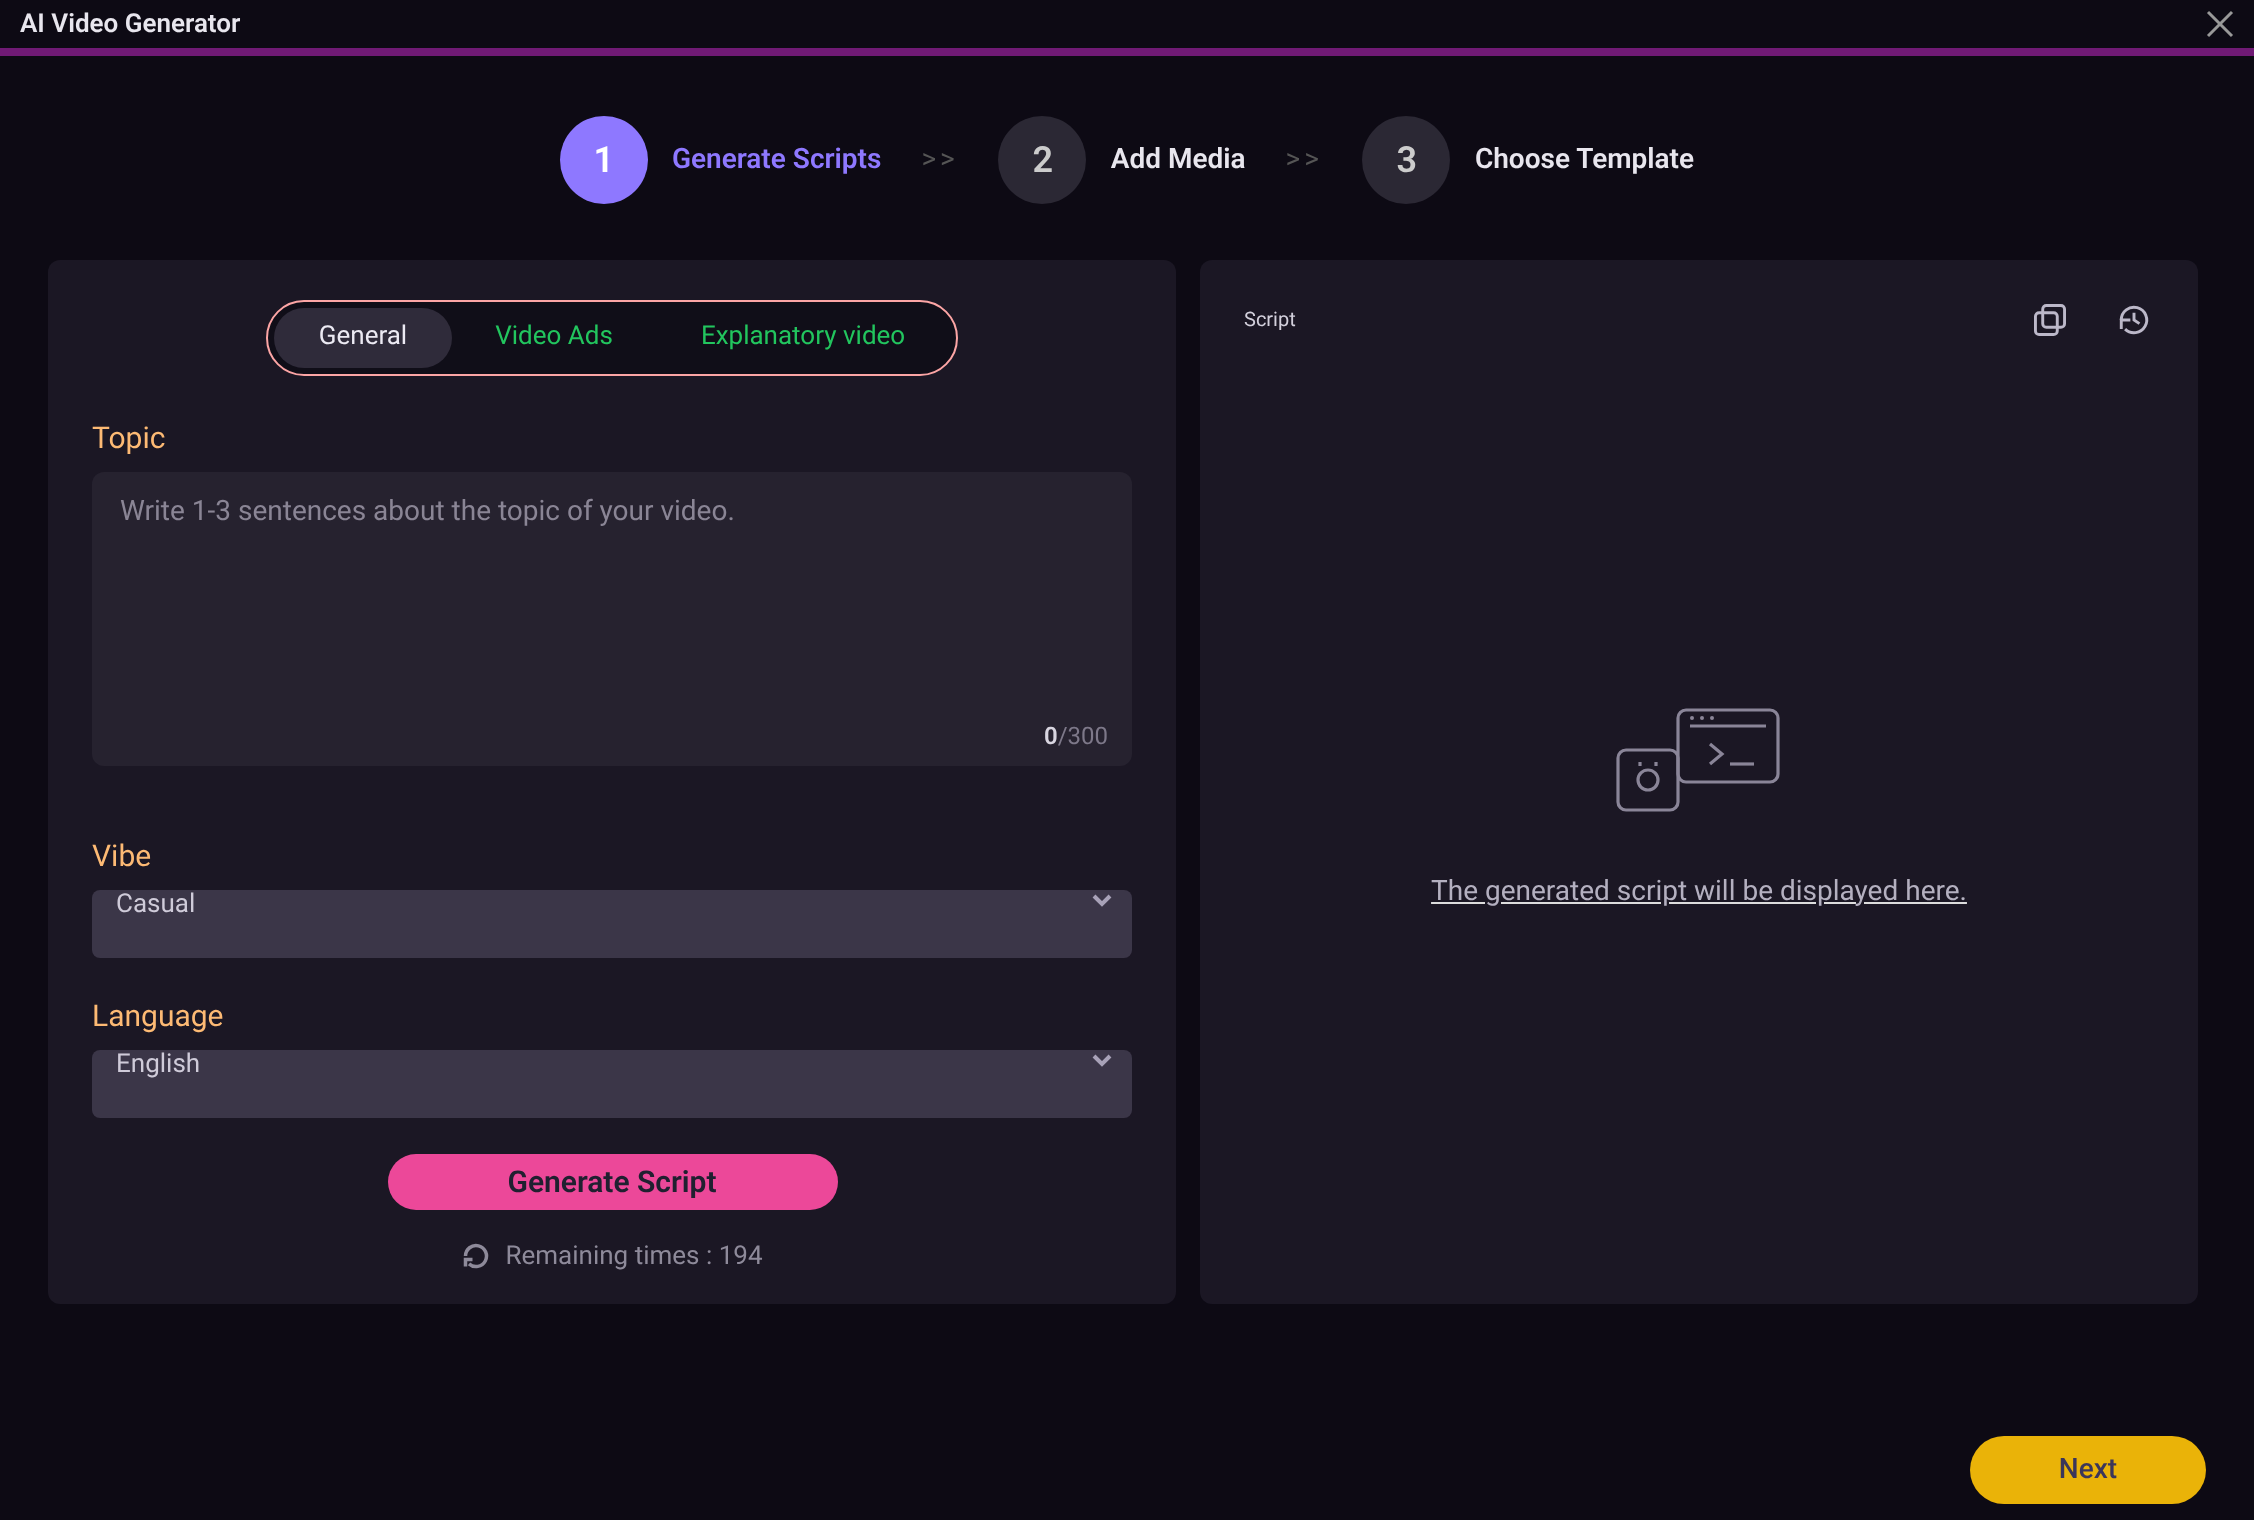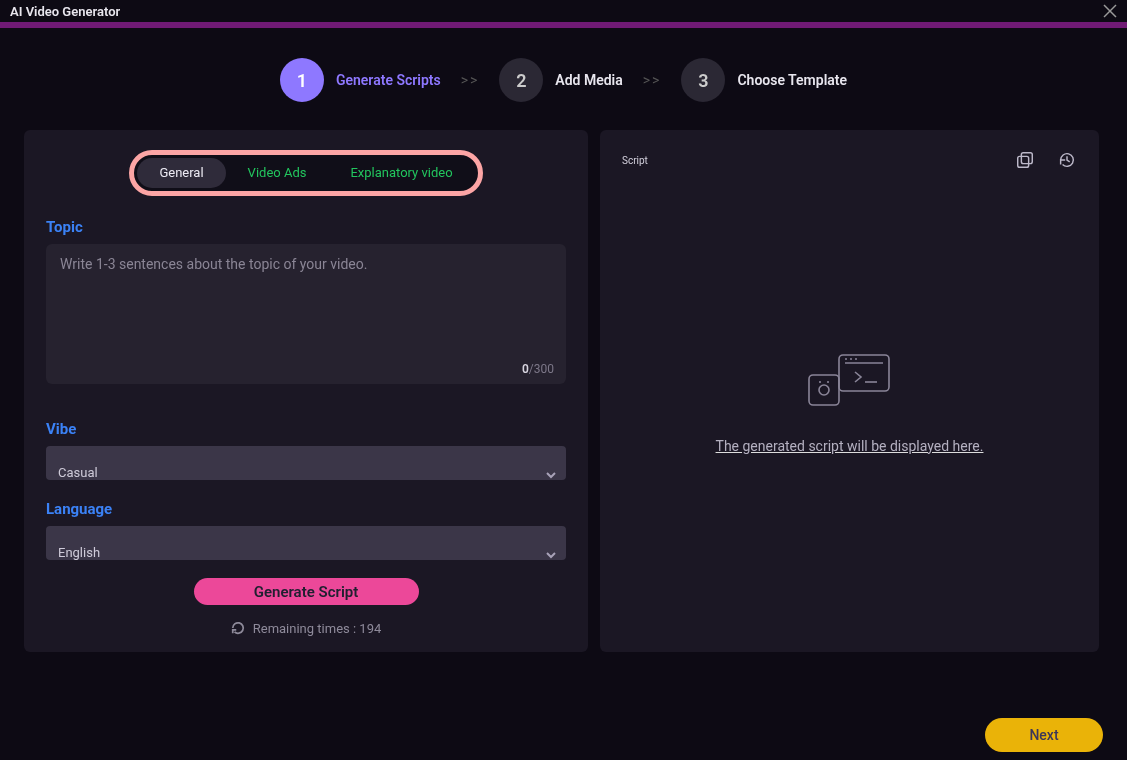--- a/index.html
+++ b/index.html
@@ -14,21 +14,21 @@
       background: #0d0a14;
       color: #ddd;
       overflow: hidden;
     }
     .titlebar {
       height: 28px;
       display: flex;
       align-items: center;
       justify-content: space-between;
       padding: 0 10px;
-      border-bottom: 6px solid #701a75;
+      border-bottom: 4px solid #701a75;
     }
     .titlebar .title {
       font-size: 13px;
       font-weight: 600;
       color: #e8e6ee;
     }
     .close-icon {
       width: 14px; height: 14px;
       stroke: #999;
       stroke-width: 1.5;
@@ -87,42 +87,42 @@
       border-radius: 6px;
       padding: 20px 22px 16px;
     }
     .panel-left { width: 564px; height: 522px; display:flex; flex-direction:column;}
     .panel-right { width: 499px; height: 522px; display:flex; flex-direction:column;}
     
     .seg {
       align-self: center;
       display: flex;
       background: #100e18;
-      border: 5px solid #fca5a5;
+      border: 1px solid #fca5a5;
       border-radius: 999px;
       padding: 3px;
       margin-bottom: 22px;
     }
     .seg-item {
       padding: 7px 22px 8px;
       font-size: 13px;
       color: #22c55e;
       border-radius: 999px;
       cursor: pointer;
       white-space: nowrap;
     }
     .seg-item.active {
       background: #2f2b3a;
       color: #eceaf3;
     }
     
     .field-label {
       font-size: 15px;
-      font-weight: 700;
-      color: #3b82f6;
+      font-weight: 400;
+      color: #fdba74;
       margin-bottom: 8px;
     }
     .topic-area {
       position: relative;
       width: 100%;
       height: 210px;
       background: #26222f;
       border-radius: 6px;
       margin-bottom: 36px;
     }
@@ -150,21 +150,21 @@
     
     .row {
       display: flex;
       gap: 20px;
       margin-bottom: 18px;
       flex-direction: column;
     }
     .col { flex: 1; }
     .select {
       display: flex;
-      align-items: flex-end;
+      align-items: flex-start;
       justify-content: space-between;
       height: 34px;
       background: #3b3648;
       border-radius: 4px;
       padding: 0 10px 0 12px;
       font-size: 13px;
       color: #cfcbd9;
       cursor: pointer;
     }
     .chevron {

